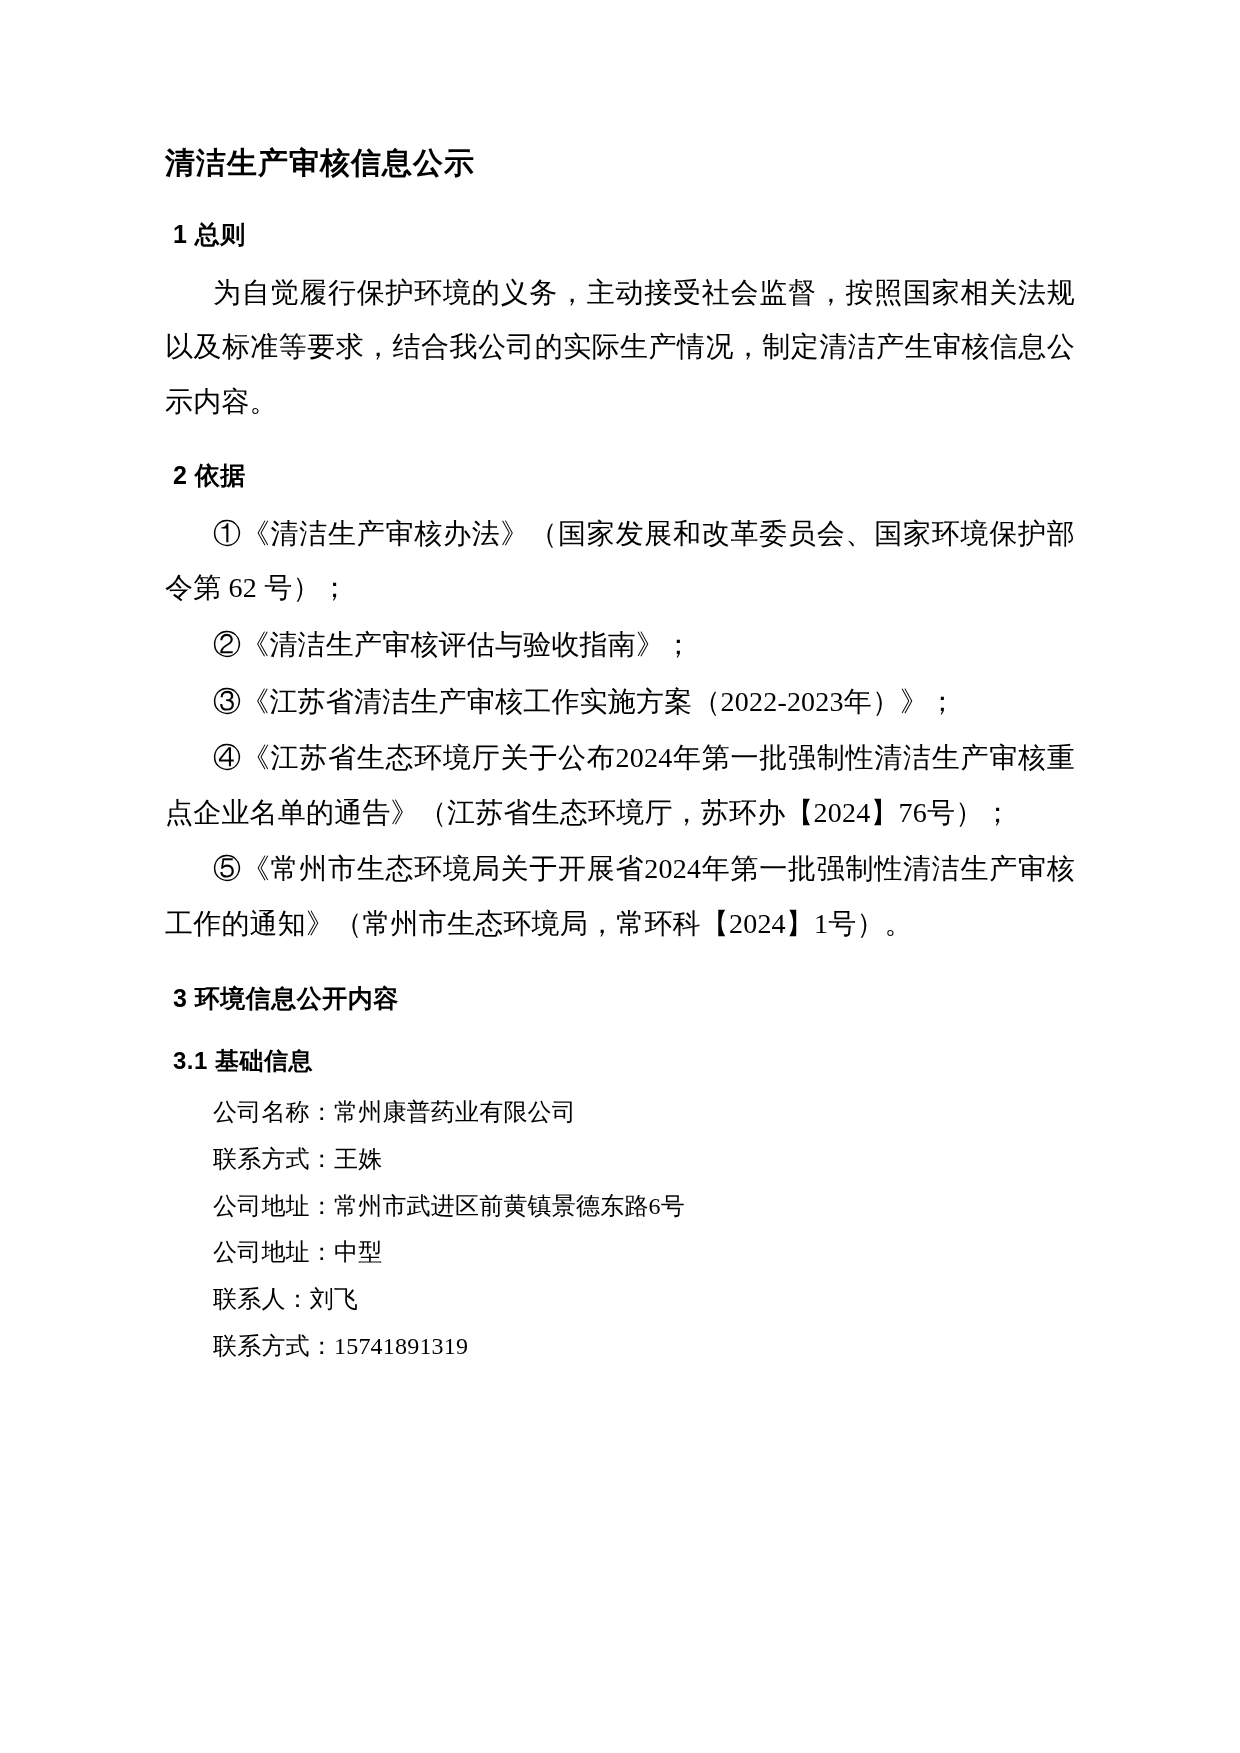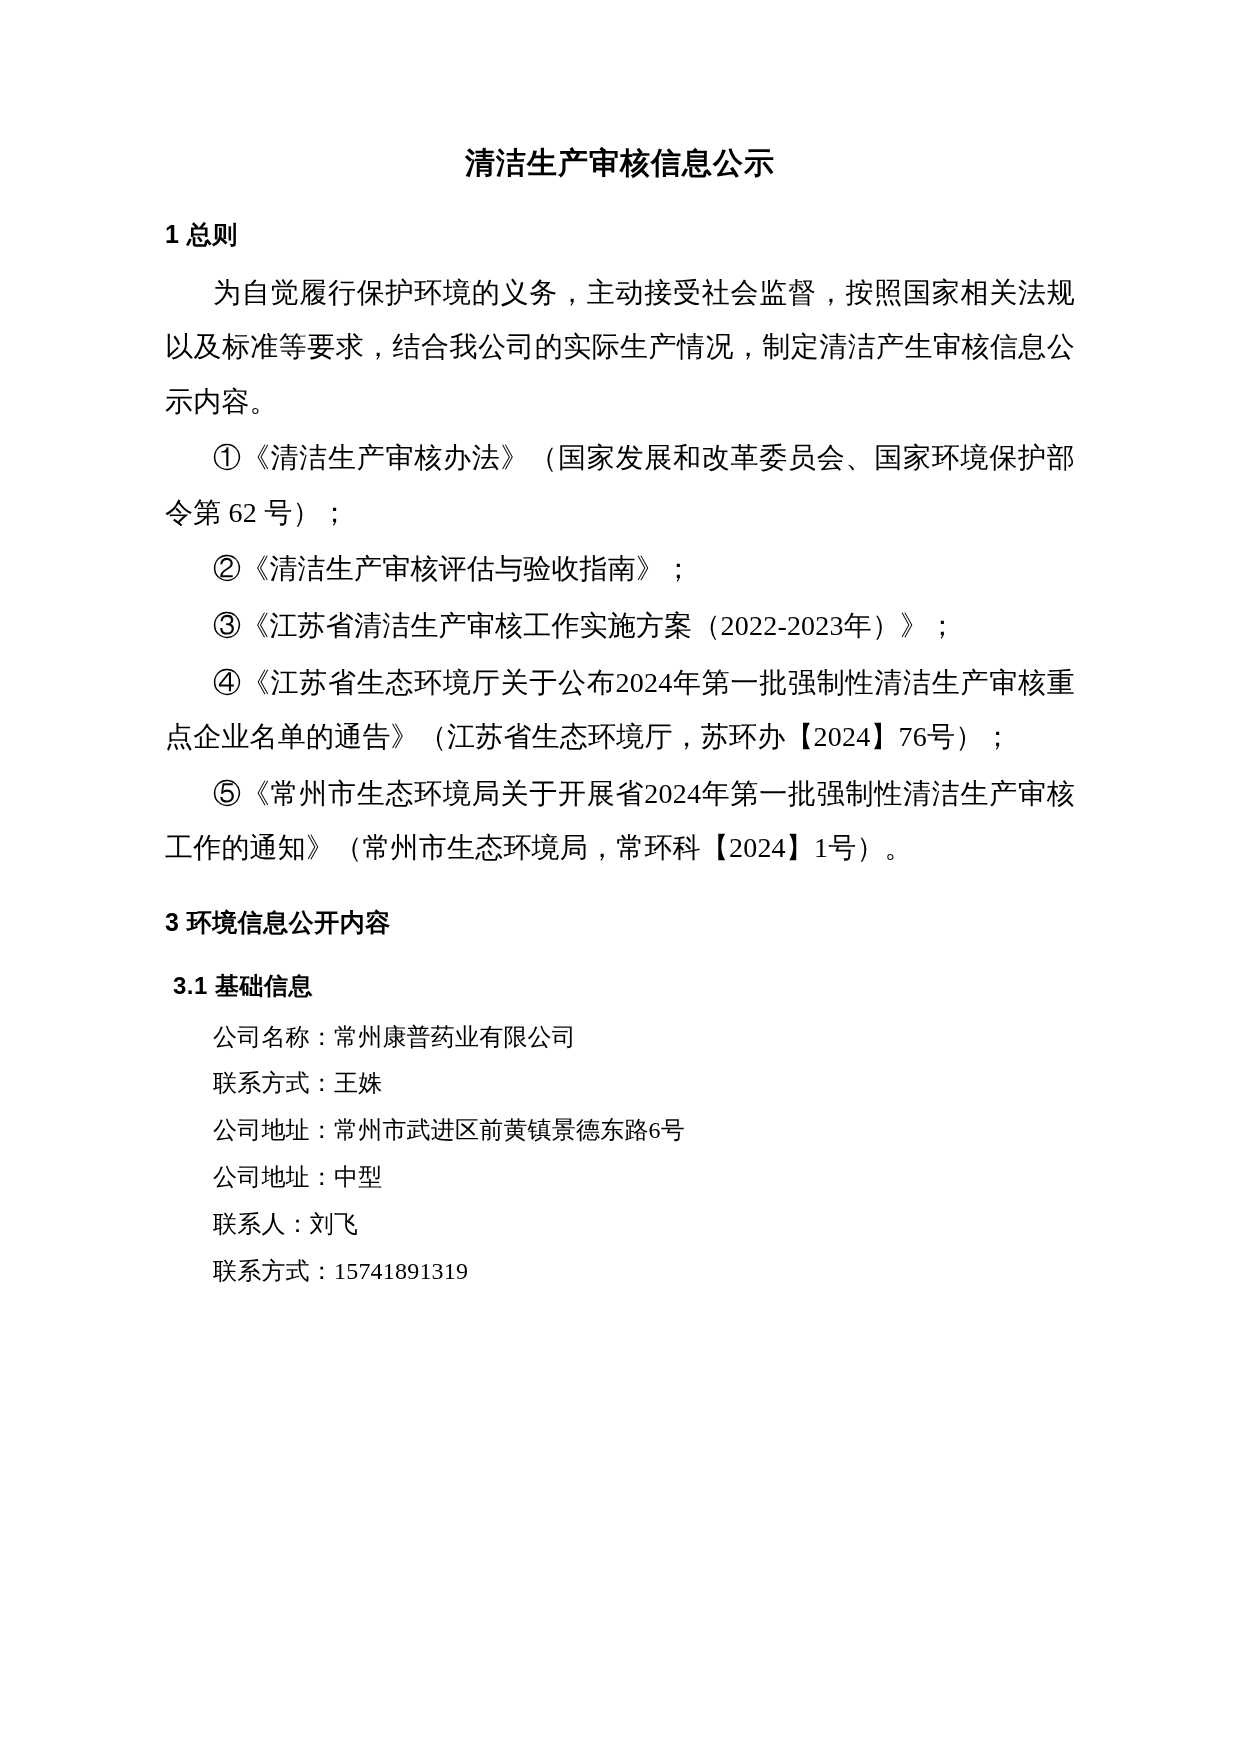--- a/index.html
+++ b/index.html
@@ -11,33 +11,33 @@
     width: 1240px;
     height: 1753px;
     position: relative;
     background: #ffffff;
     box-sizing: border-box;
     padding: 120px 165px 0 165px;
     font-family: "Liberation Serif", serif;
     color: #000000;
   }
   .doc-title {
-    text-align: center;
+    text-align: left;
     font-family: "Liberation Sans", sans-serif;
     font-weight: bold;
     font-size: 30px;
     letter-spacing: 1px;
     margin: 22px 0 32px 0;
     line-height: 1.4;
   }
   h2.sec {
     font-family: "Liberation Sans", sans-serif;
     font-weight: bold;
     font-size: 25px;
-    margin: 28px 0 12px 0;
+    margin: 28px 0 12px 8px;
     line-height: 1.5;
     letter-spacing: 0.5px;
   }
   h3.sub {
     font-family: "Liberation Sans", sans-serif;
     font-weight: bold;
     font-size: 24px;
     margin: 26px 0 10px 8px;
     line-height: 1.5;
     letter-spacing: 0.5px;
@@ -65,20 +65,21 @@
 </head>
 <body>
 
 <div class="page">
 
   <div class="doc-title">清洁生产审核信息公示</div>
 
   <h2 class="sec">1  总则</h2>
   <p class="body">为自觉履行保护环境的义务，主动接受社会监督，按照国家相关法规以及标准等要求，结合我公司的实际生产情况，制定清洁产生审核信息公示内容。</p>
 
+  <h2 class="sec">2  依据</h2>
   <p class="body">①《清洁生产审核办法》（国家发展和改革委员会、国家环境保护部令第 62 号）；</p>
   <p class="body">②《清洁生产审核评估与验收指南》；</p>
   <p class="body">③《江苏省清洁生产审核工作实施方案（2022-2023年）》；</p>
   <p class="body">④《江苏省生态环境厅关于公布2024年第一批强制性清洁生产审核重点企业名单的通告》（江苏省生态环境厅，苏环办【2024】76号）；</p>
   <p class="body">⑤《常州市生态环境局关于开展省2024年第一批强制性清洁生产审核工作的通知》（常州市生态环境局，常环科【2024】1号）。</p>
 
   <h2 class="sec">3  环境信息公开内容</h2>
 
   <h3 class="sub">3.1  基础信息</h3>
   <ul class="info-list">

